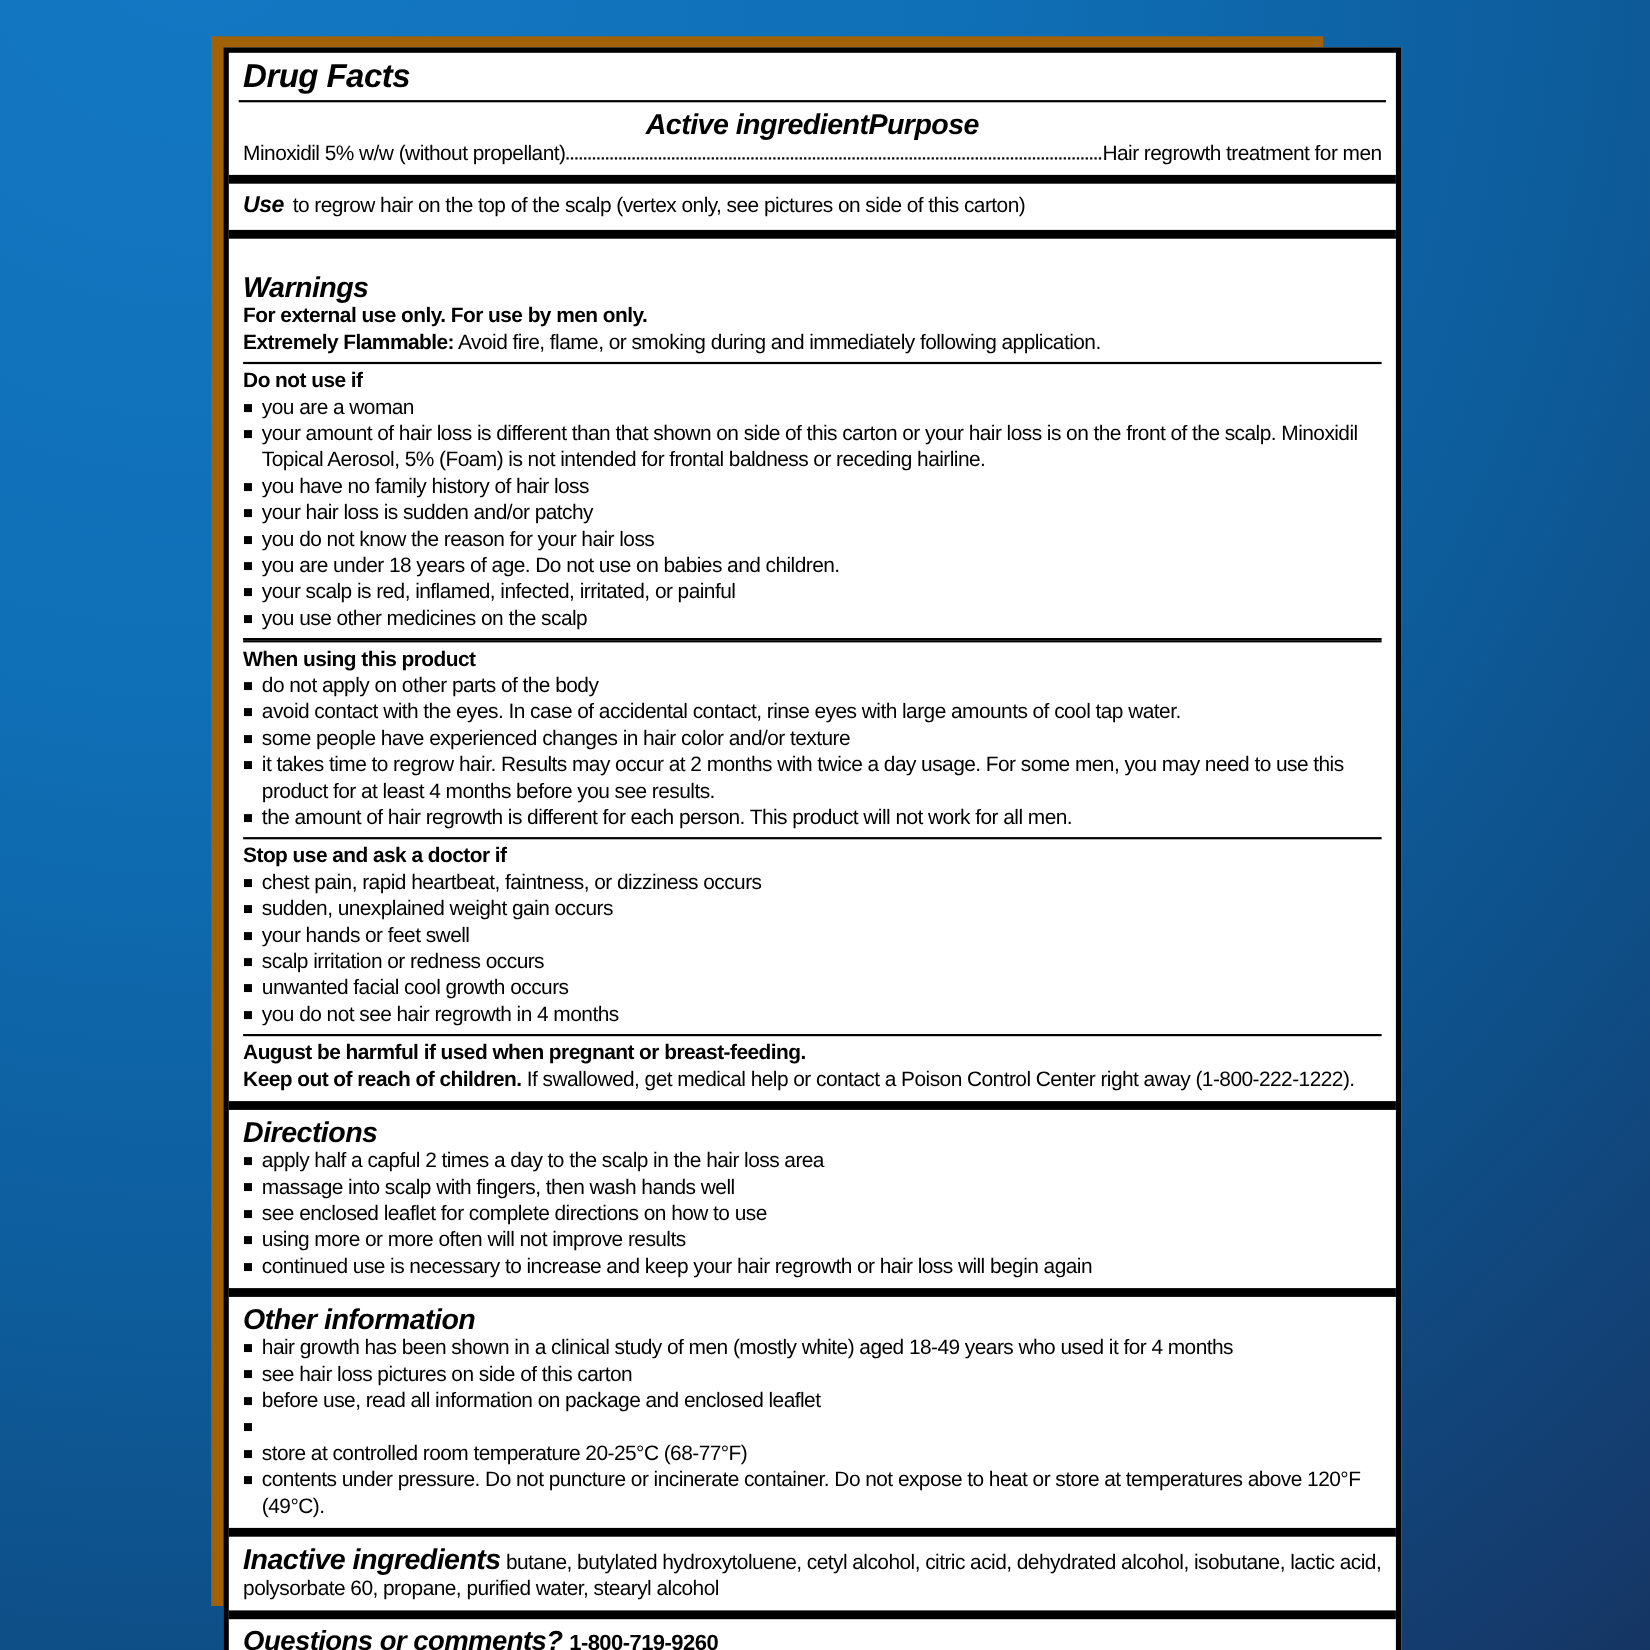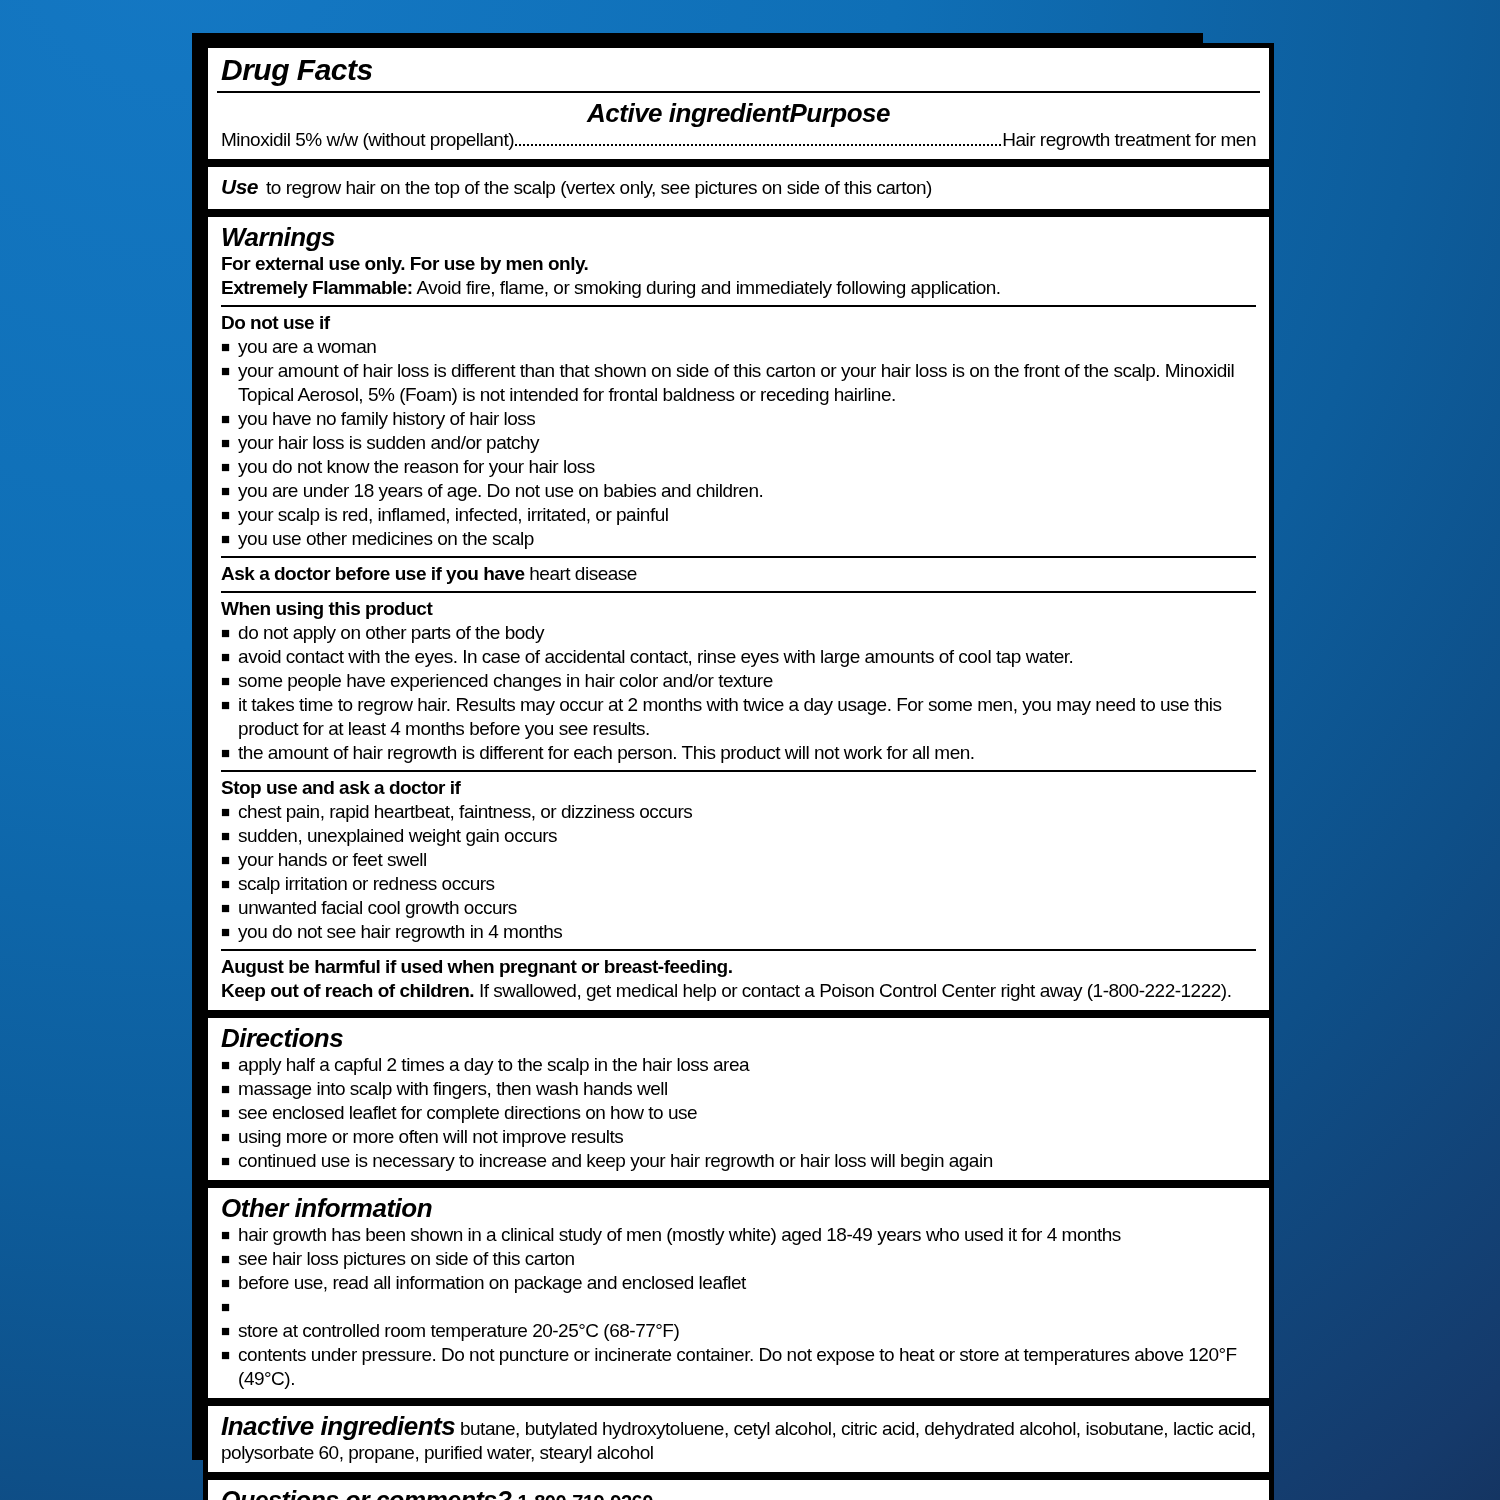--- a/index.html
+++ b/index.html
@@ -12,21 +12,21 @@
   }
   body {
     background: radial-gradient(160% 160% at 12% -5%,
       #1478c4 0%, #0f6fb6 30%, #0d5d9c 52%, #0e4f88 65%,
       #153a6b 82%, #13294e 94%, #101f3f 100%);
   }
   .panel {
     position: absolute;
     left: 192px; top: 33px;
     width: 1011px; height: 1427px;
-    background: #000000;
+    background: #a16207;
     box-sizing: border-box;
     padding: 10px 11px 0 11px;
   }
   .dfbox {
     border: 5px solid #000;
     background: #fff;
     box-sizing: border-box;
     width: 1071px;
   }
   .sec { padding: 5px 13px 7px 13px; }
@@ -56,21 +56,21 @@
   .inlinehead { display: flex; align-items: baseline; gap: 8px; }
   .inlinehead .body-text { flex: 1; }
   .li { display: flex; gap: 8px; }
   .li .sq {
     flex: none;
     font-size: 15px;
     line-height: 24px;
     letter-spacing: 0;
   }
   .subsec { padding: 4px 0 5px 0; }
-  .warn-intro { padding-bottom: 5px; }
+  .warn-intro { padding-bottom: 5px; margin-top: 24px; }
   .inactive-text { display: inline; }
 </style>
 </head>
 <body>
 
 <div class="panel">
   <div class="dfbox">
 
     <div class="sec" style="padding-bottom:4px;">
       <div class="h1">Drug Facts</div>
@@ -141,26 +141,20 @@
             <span class="txt">your scalp is red, inflamed, infected, irritated, or painful</span>
           </div>
             <div class="li">
             <span class="sq">■</span>
             <span class="txt">you use other medicines on the scalp</span>
           </div>
           </div>
       </div>
       <div class="thin" style="margin:0;"></div>
 
-      <div class="subsec">
-        <div class="body-text">
-          <span class="bold">Ask a doctor before use if you have</span>
-          <span>heart disease</span>
-        </div>
-      </div>
       <div class="thin" style="margin:0;"></div>
 
       <div class="subsec">
         <div class="body-text bold">When using this product</div>
         <div>
             <div class="li">
             <span class="sq">■</span>
             <span class="txt">do not apply on other parts of the body</span>
           </div>
             <div class="li">

